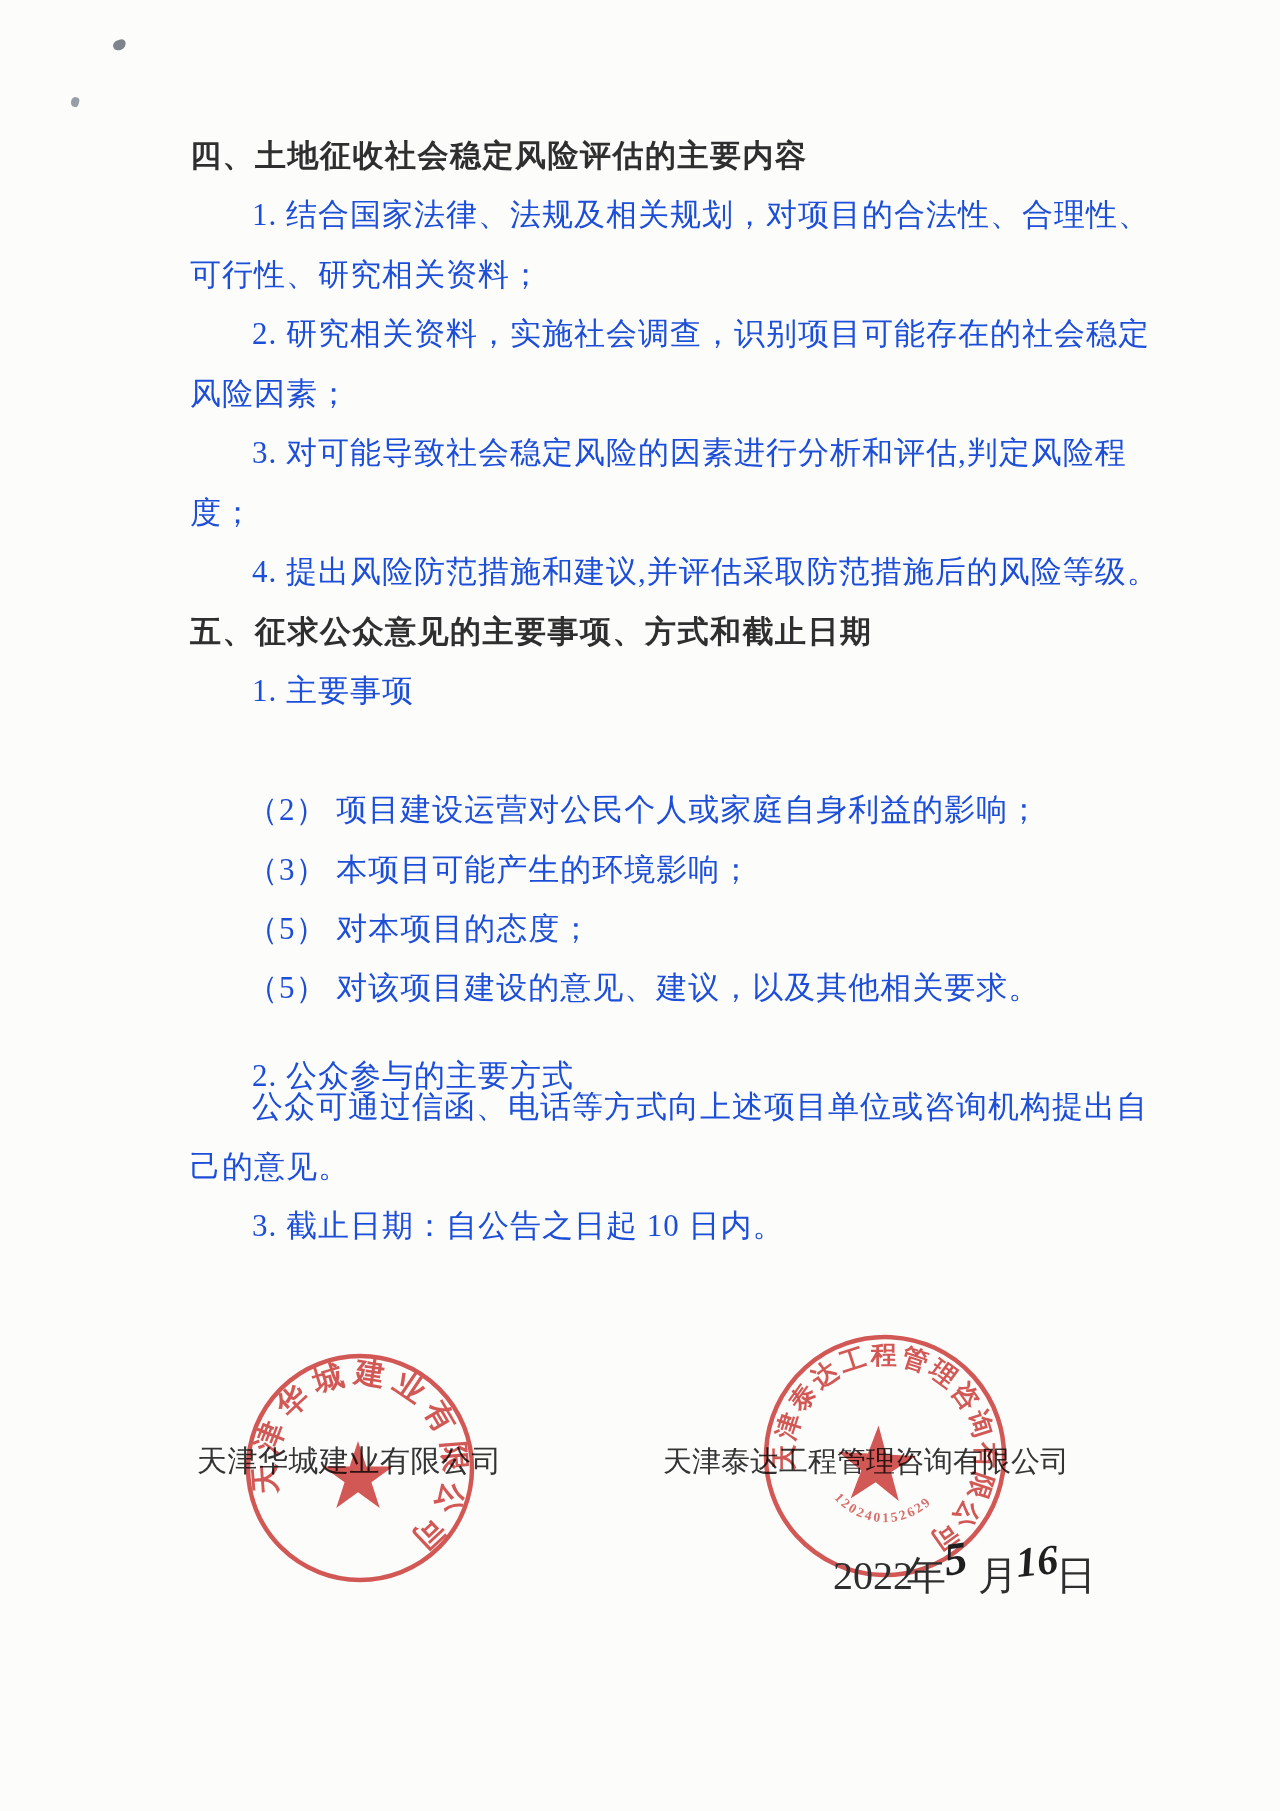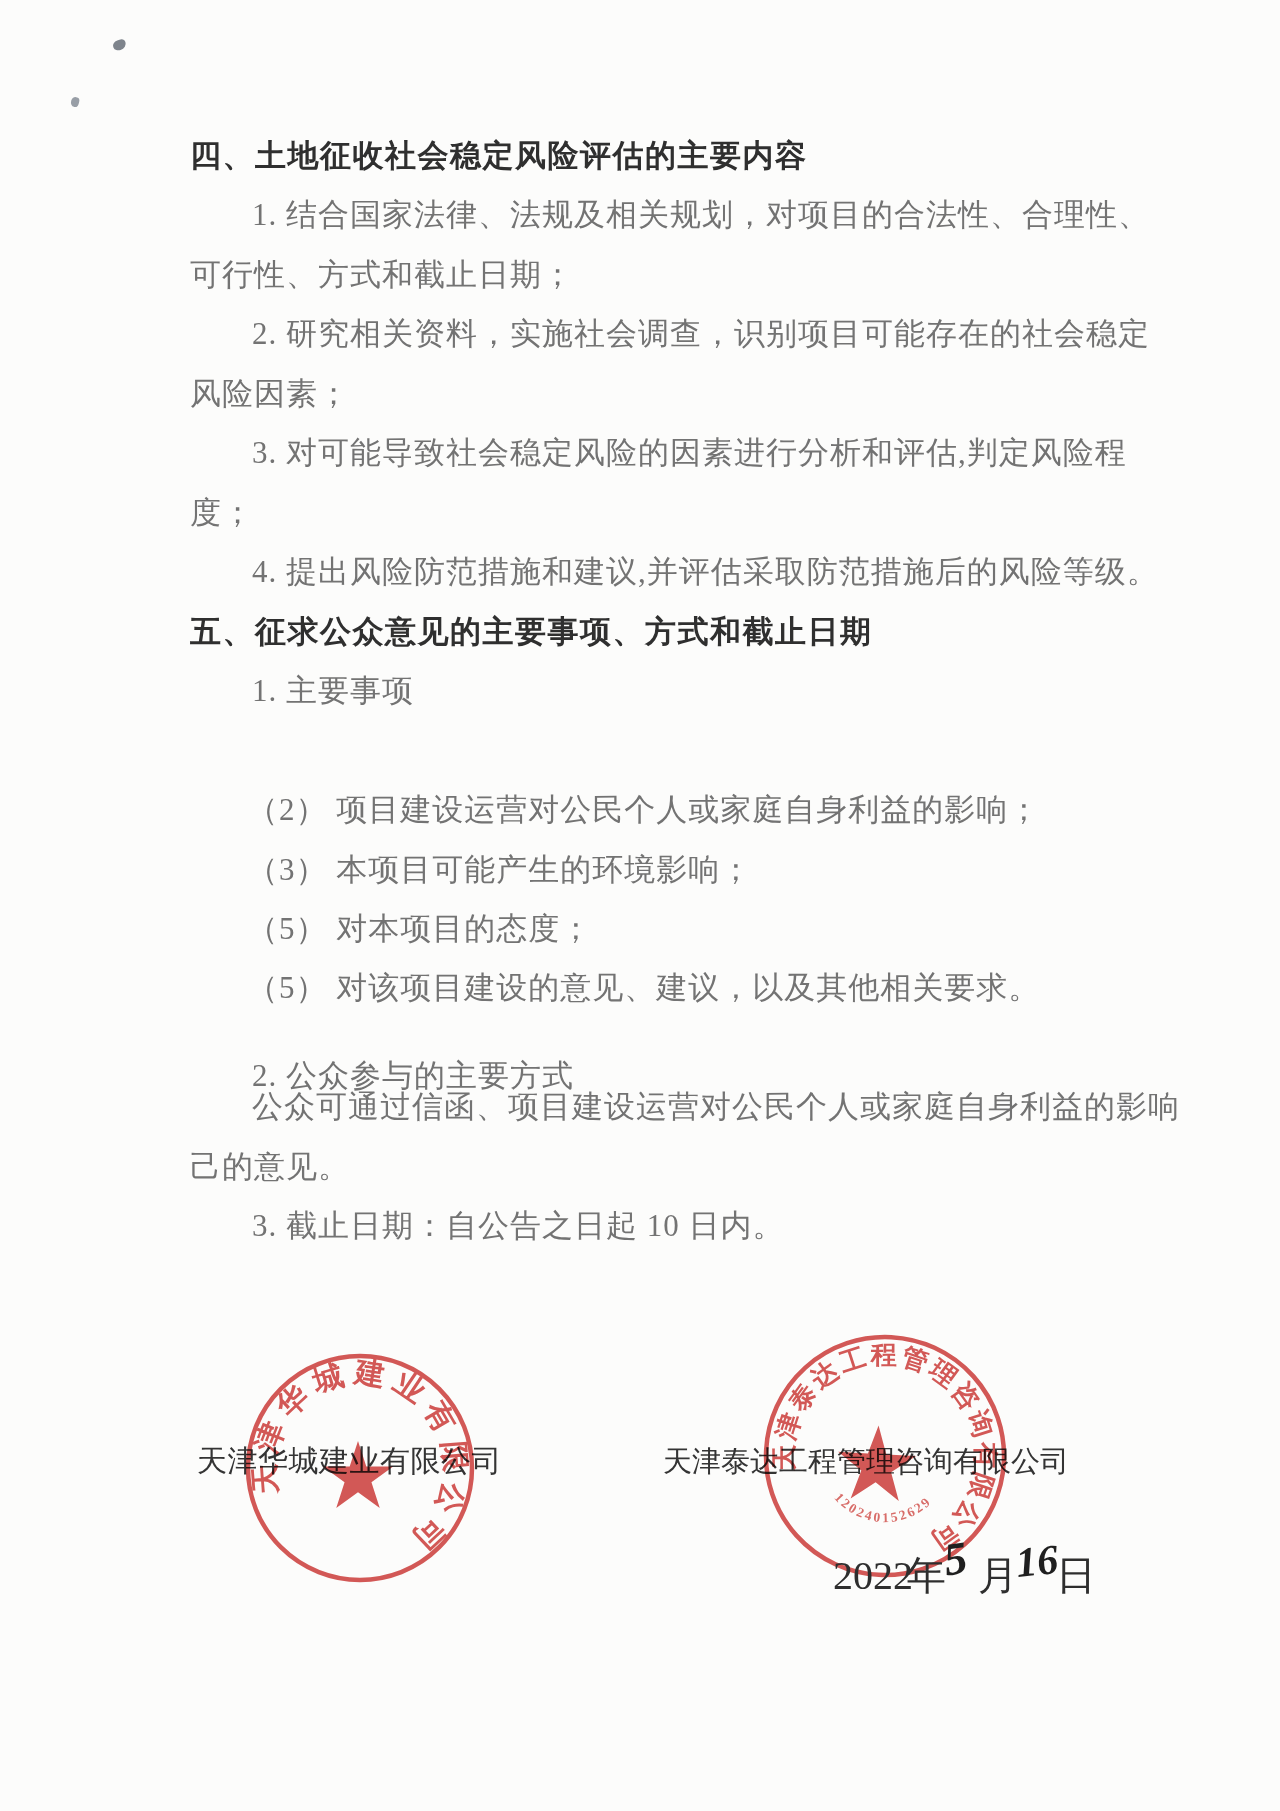--- a/index.html
+++ b/index.html
@@ -7,21 +7,21 @@
     width:1280px;height:1811px;
     background:#fcfcfb;
     font-family:"Liberation Serif","DejaVu Serif",serif;
     position:relative;
     overflow:hidden;
   }
   .page{position:absolute;inset:0;border-radius:13px;}
   .line{
     position:absolute;
     white-space:nowrap;
-    color:#737373;
+    color:#1d4ed8;
     font-size:31px;
     line-height:1;
     letter-spacing:1px;
   }
   .h{left:190px;font-weight:600;color:#2f2f2f;letter-spacing:1.5px;}
   .m{left:190px;}
   .p{left:252px;}
   .q{left:247px;}
   .company{
     position:absolute;
@@ -55,34 +55,34 @@
 </head>
 <body>
 
 <div class="page">
 
   <div class="speck" style="left:113px;top:40px;width:13px;height:10px;background:#7e848c;border-radius:50% 40% 60% 50%;transform:rotate(-20deg);"></div>
   <div class="speck" style="left:71px;top:97px;width:8px;height:10px;background:#989ea6;border-radius:55% 45% 50% 60%;transform:rotate(15deg);"></div>
 
   <div class="line h" style="top:140px">四、土地征收社会稳定风险评估的主要内容</div>
   <div class="line p" style="top:199px">1. 结合国家法律、法规及相关规划，对项目的合法性、合理性、</div>
-  <div class="line m" style="top:259px">可行性、方式和截止日期；</div>
+  <div class="line m" style="top:259px">可行性、研究相关资料；</div>
   <div class="line p" style="top:318px">2. 研究相关资料，实施社会调查，识别项目可能存在的社会稳定</div>
   <div class="line m" style="top:378px">风险因素；</div>
   <div class="line p" style="top:437px">3. 对可能导致社会稳定风险的因素进行分析和评估,判定风险程</div>
   <div class="line m" style="top:497px">度；</div>
   <div class="line p" style="top:556px">4. 提出风险防范措施和建议,并评估采取防范措施后的风险等级。</div>
   <div class="line h" style="top:616px">五、征求公众意见的主要事项、方式和截止日期</div>
   <div class="line p" style="top:675px">1. 主要事项</div>
   <div class="line q" style="top:794px">（2） 项目建设运营对公民个人或家庭自身利益的影响；</div>
   <div class="line q" style="top:854px">（3） 本项目可能产生的环境影响；</div>
   <div class="line q" style="top:913px">（5） 对本项目的态度；</div>
   <div class="line q" style="top:972px">（5） 对该项目建设的意见、建议，以及其他相关要求。</div>
   <div class="line p" style="top:1060px">2. 公众参与的主要方式</div>
-  <div class="line p" style="top:1091px">公众可通过信函、项目建设运营对公民个人或家庭自身利益的影响</div>
+  <div class="line p" style="top:1091px">公众可通过信函、电话等方式向上述项目单位或咨询机构提出自</div>
   <div class="line m" style="top:1151px">己的意见。</div>
   <div class="line p" style="top:1210px">3. 截止日期：自公告之日起 10 日内。</div>
 
   <div class="company" style="left:197px;top:1446px;font-size:30px;letter-spacing:0.5px;">天津华城建业有限公司</div>
   <div class="company" style="left:663px;top:1447px;font-size:29px;">天津泰达工程管理咨询有限公司</div>
 
   <svg class="seal" style="left:244px;top:1352px;" width="232" height="232" viewBox="-116 -116 232 232">
     <defs>
       <path id="arcL" d="M -81.3 24.9 A 85 85 0 1 1 -79.9 29.1" fill="none"></path>
     </defs>

